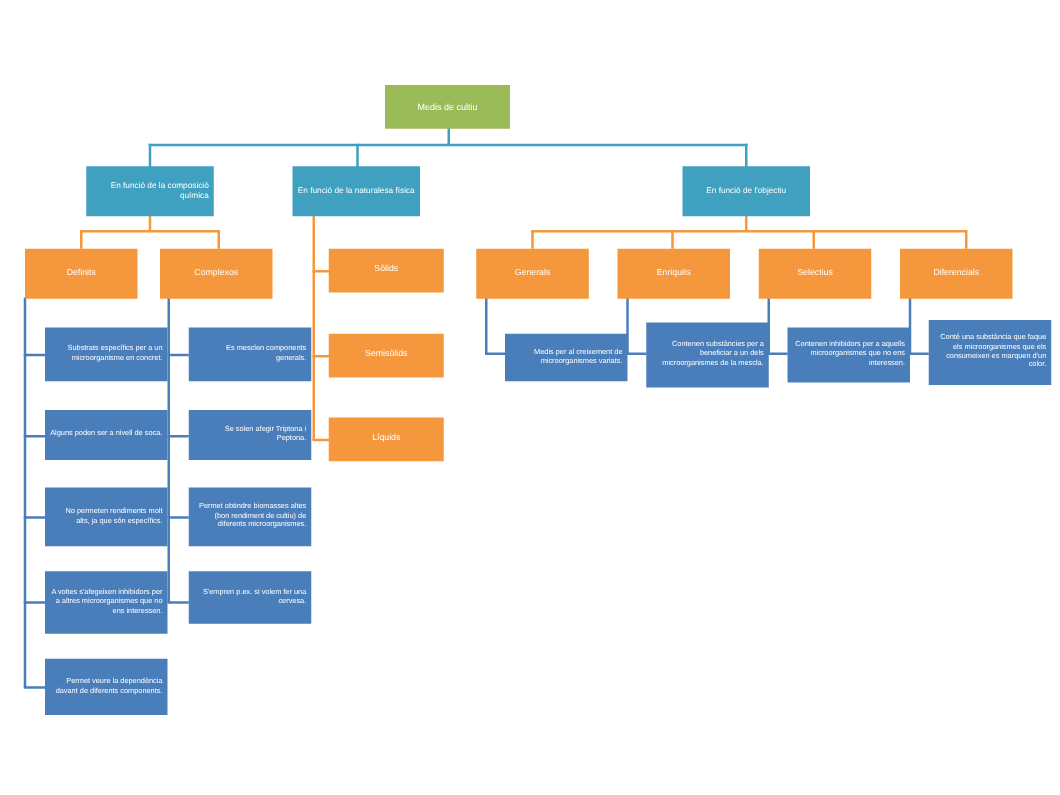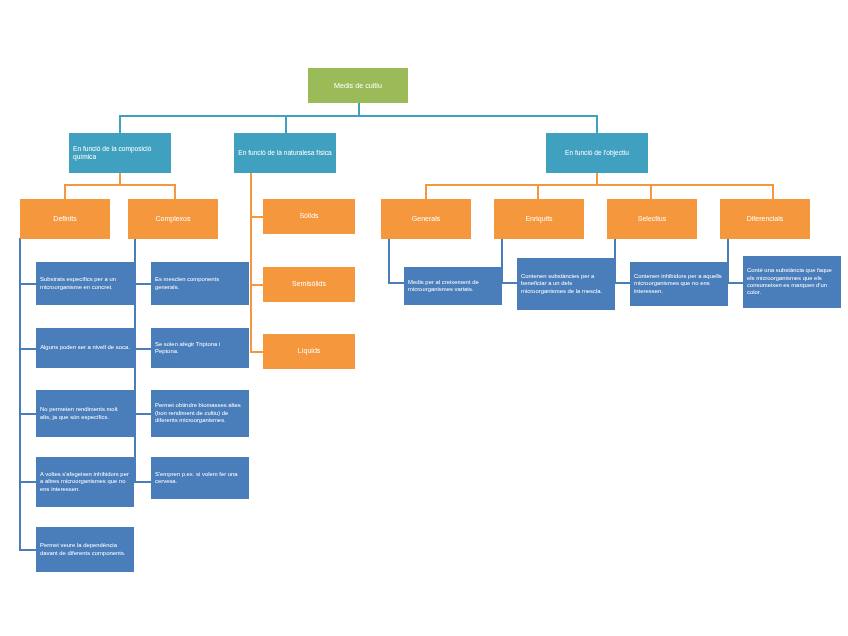--- a/index.html
+++ b/index.html
@@ -19,21 +19,21 @@
     left: 0; top: 0;
     width: 848px;
     height: 636px;
   }
   .node {
     position: absolute;
     box-sizing: border-box;
     display: flex;
     align-items: center;
     justify-content: center;
-    text-align: left;
+    text-align: right;
     color: #ffffff;
     line-height: 1.25;
     padding: 2px 4px;
     z-index: 5;
   }
   .node-root {
     background: #9bbb59;
     font-size: 7.2px;
   }
   .node-l2 {

